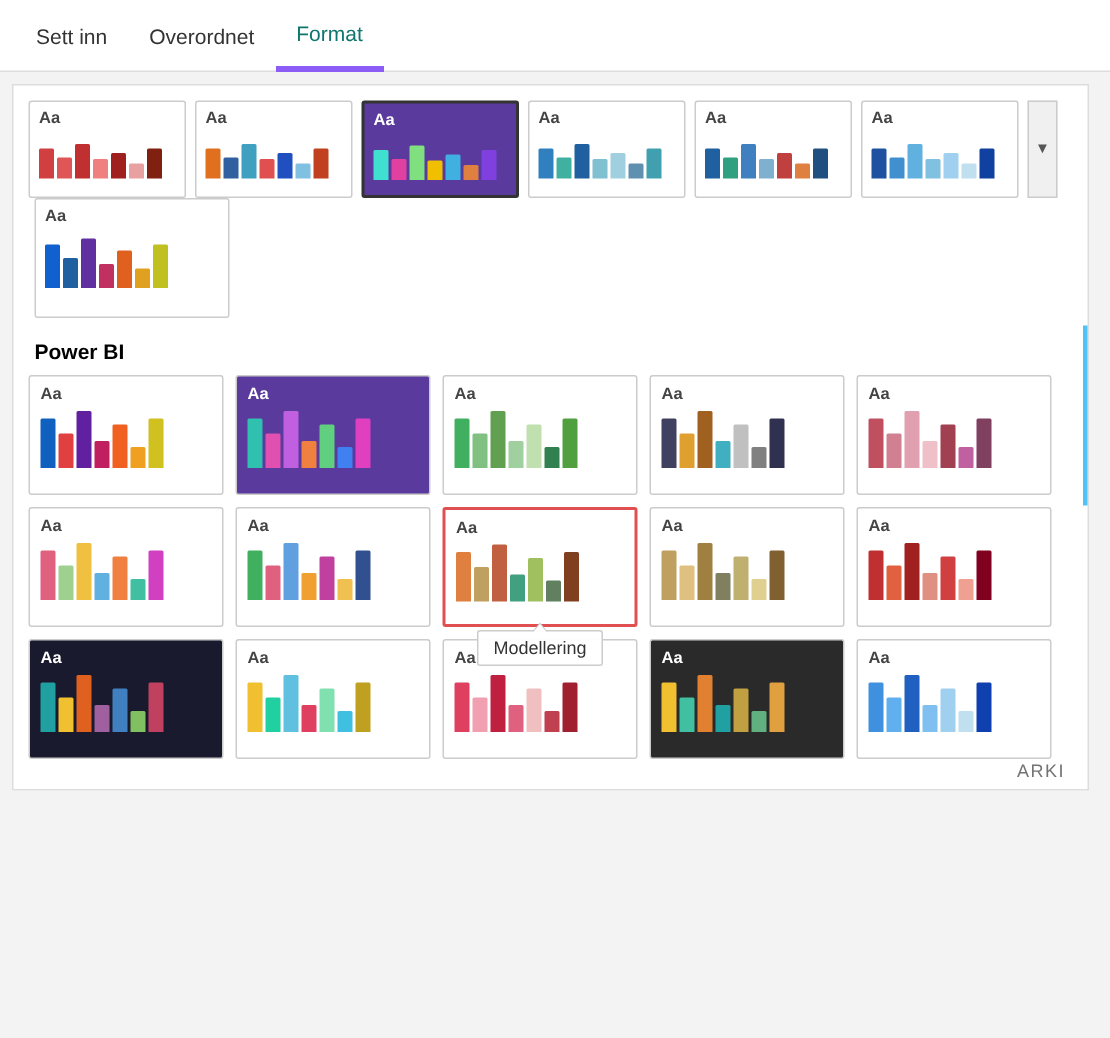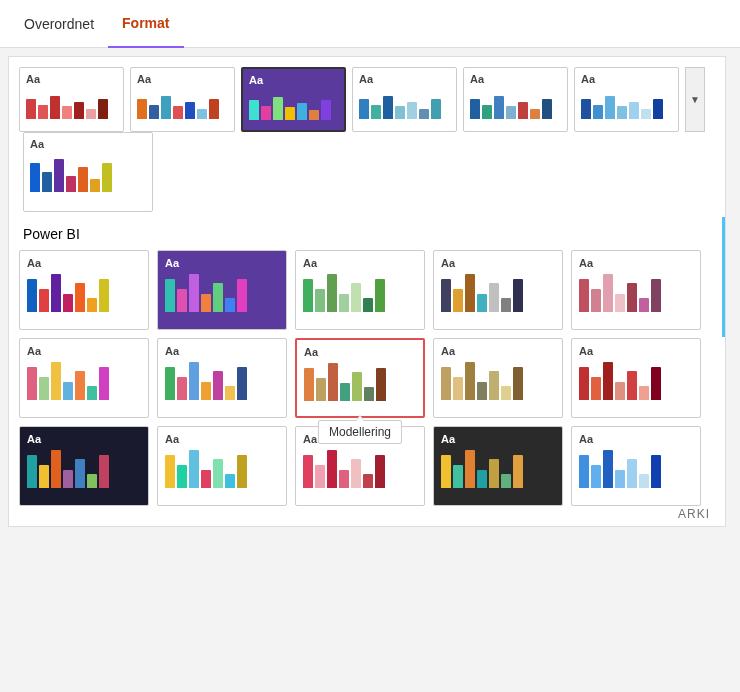--- a/index.html
+++ b/index.html
@@ -25,23 +25,23 @@
       padding: 0 14px;
       height: 48px;
       display: flex;
       align-items: center;
       font-size: 14px;
       color: #333;
       cursor: pointer;
       position: relative;
     }
     .menu-item.active {
-      color: #c2410c;
-      font-weight: 700;
-      border-bottom: 2px solid #8b5cf6;
+      color: #0f766e;
+      font-weight: 400;
+      border-bottom: 4px solid #8b5cf6;
     }
 
     
     .top-themes-row {
       display: flex;
       align-items: center;
       gap: 6px;
     }
 
     .theme-card {
@@ -184,20 +184,23 @@
       font-size: 12px;
       color: #737373;
       letter-spacing: 1px;
     }
   </style>
 </head>
 <body>
 
 <div class="menu-bar">
   <div class="menu-item">
+    <span>Sett inn</span>
+  </div>
+  <div class="menu-item">
     <span>Overordnet</span>
   </div>
   <div class="menu-item active">
     <span>Format</span>
   </div>
 </div>
 
 <div style="position: relative; background: #fff; margin: 8px; padding: 10px 10px 10px 10px; border: 1px solid #ddd; width: 718px;">
 
   <div class="top-themes-row" id="top-themes-row">
@@ -284,21 +287,21 @@
         <div style="width: 10px; height: 29px; background: rgb(16, 96, 208); border-radius: 1px 1px 0px 0px;"></div>
         <div style="width: 10px; height: 20px; background: rgb(32, 96, 160); border-radius: 1px 1px 0px 0px;"></div>
         <div style="width: 10px; height: 33px; background: rgb(96, 48, 160); border-radius: 1px 1px 0px 0px;"></div>
         <div style="width: 10px; height: 16px; background: rgb(192, 48, 96); border-radius: 1px 1px 0px 0px;"></div>
         <div style="width: 10px; height: 25px; background: rgb(224, 96, 32); border-radius: 1px 1px 0px 0px;"></div>
         <div style="width: 10px; height: 13px; background: rgb(224, 160, 32); border-radius: 1px 1px 0px 0px;"></div>
         <div style="width: 10px; height: 29px; background: rgb(192, 192, 32); border-radius: 1px 1px 0px 0px;"></div>
       </div>
   </div>
 
-  <div style="margin-top: 14px; margin-bottom: 8px; padding-left: 4px; font-size: 14px; font-weight: 400; color: #000;">
+  <div style="margin-top: 14px; margin-bottom: 8px; padding-left: 4px; font-size: 14px; font-weight: 700; color: #000;">
     <span>Power BI</span>
   </div>
 
   <div class="themes-grid" id="powerbi-grid">
   <div class="theme-card-lg" style="position: relative;">
         <div class="aa-label">Aa</div>
         <div class="bars-lg" style="display: flex; align-items: flex-end; gap: 2px; height: 38px;">
           <div style="width: 10px; height: 33px; background: rgb(16, 96, 192); border-radius: 1px 1px 0px 0px;"></div>
           <div style="width: 10px; height: 23px; background: rgb(224, 64, 64); border-radius: 1px 1px 0px 0px;"></div>
           <div style="width: 10px; height: 38px; background: rgb(96, 32, 160); border-radius: 1px 1px 0px 0px;"></div>

